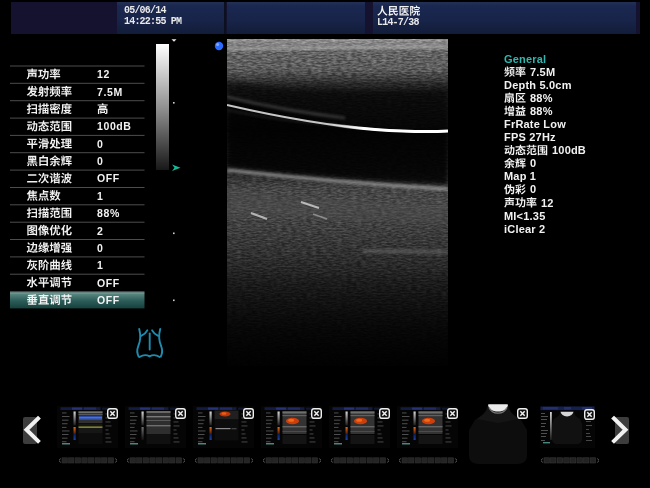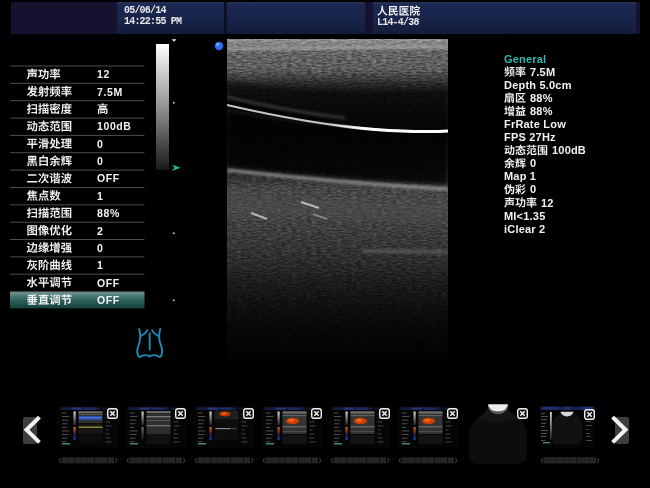--- a/index.html
+++ b/index.html
@@ -25,21 +25,21 @@
 </style></head>
 <body>
 <div id="root">
 <div id="topbar">
  <div class="tbox" id="tb1"></div>
  <div class="tbox" id="tb2"></div>
  <div class="tbox" id="tb3"></div>
 </div>
 <div class="dt" style="top:4.5px">05/06/14</div>
 <div class="dt" style="top:16px">14:22:55 PM</div>
-<div class="dt" style="left:377px;top:16.5px">L14-4/38</div>
+<div class="dt" style="left:377px;top:16.5px">L14-7/38</div>
 <div id="gbar"></div>
 <svg class="us" width="221" height="327" viewBox="0 0 221 327">
 <defs>
 <filter id="spk" x="0" y="0" width="100%" height="100%">
   <feTurbulence type="fractalNoise" baseFrequency="0.20 0.66" numOctaves="2" seed="11"></feTurbulence>
   <feColorMatrix type="matrix" values="0 0 0 0 1  0 0 0 0 1  0 0 0 0 1  1.6 0 0 0 -0.45"></feColorMatrix>
   <feComposite in2="SourceGraphic" operator="in"></feComposite>
 </filter>
 <filter id="blur1">
           <feGaussianBlur stdDeviation="0.7"></feGaussianBlur>

